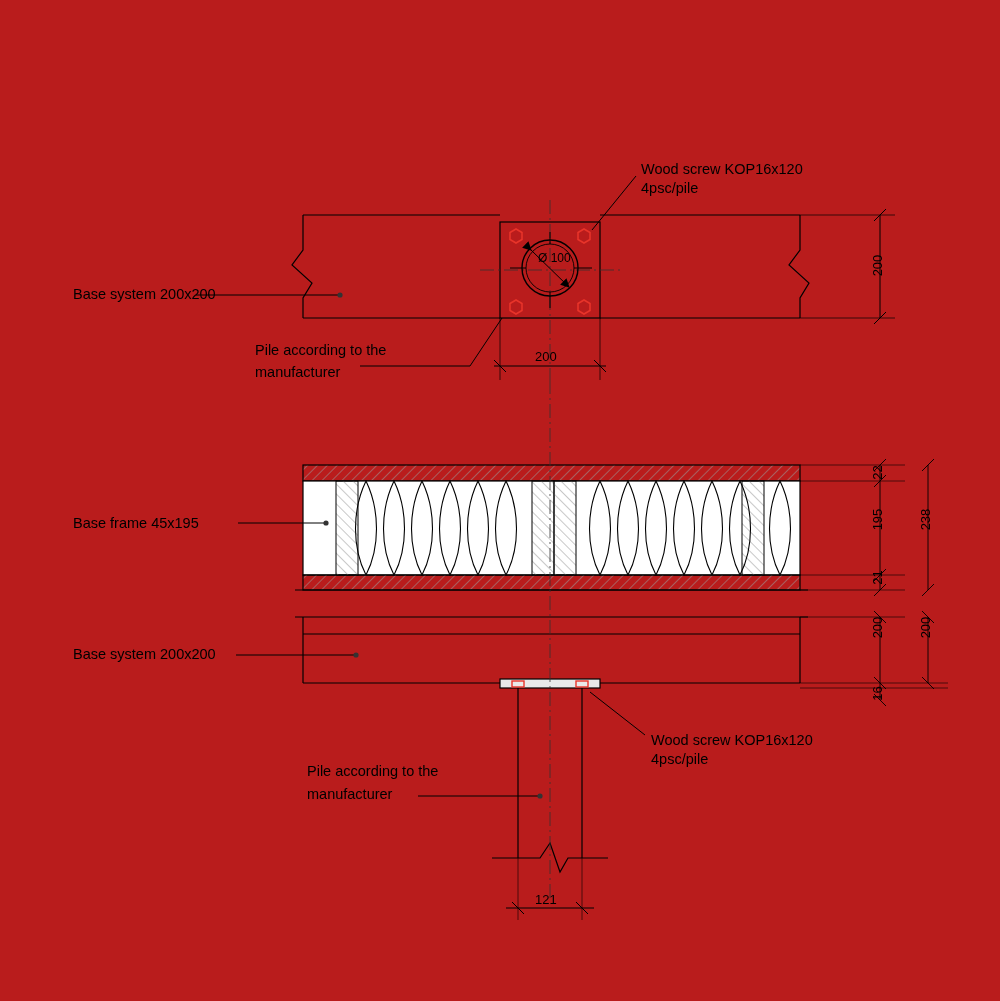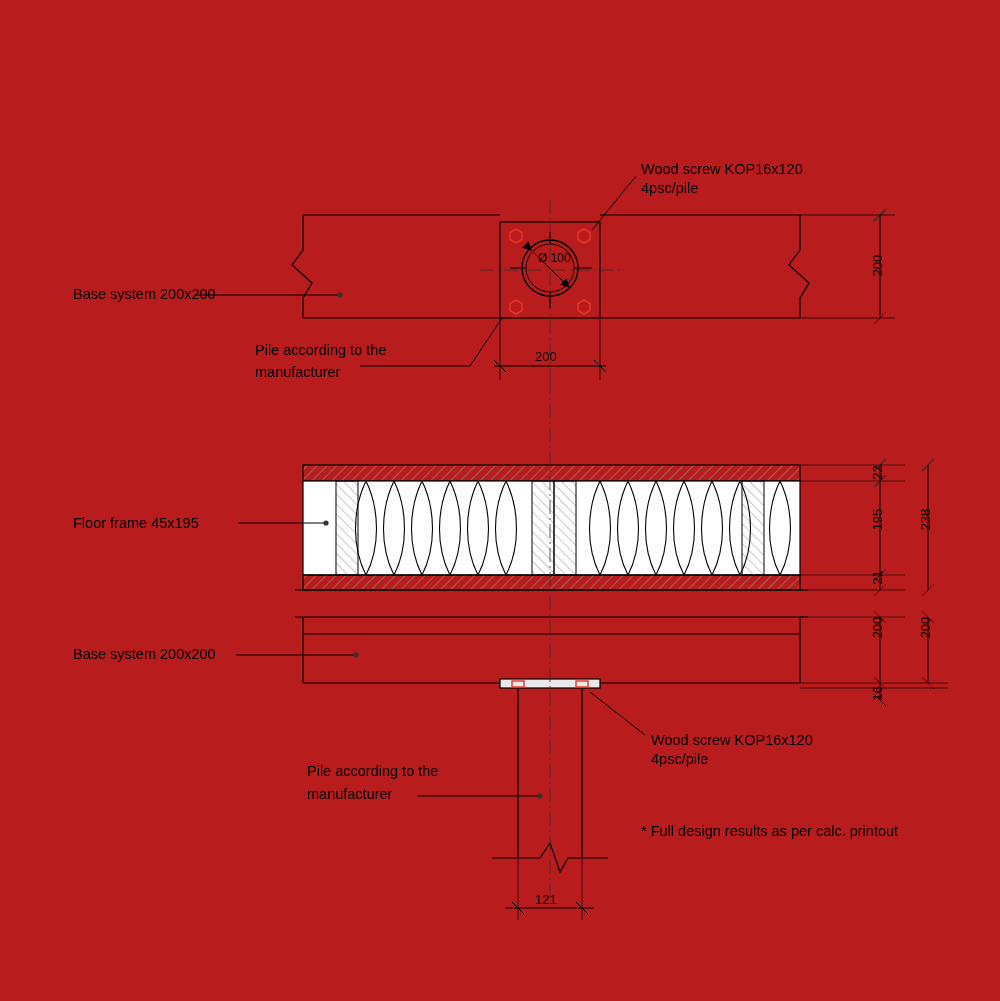--- a/index.html
+++ b/index.html
@@ -229,31 +229,30 @@
   </svg>
 
   <div class="lbl" style="left:641px; top:161px;">Wood screw KOP16x120</div>
   <div class="lbl" style="left:641px; top:180px;">4psc/pile</div>
 
   <div class="lbl" style="left:73px; top:286px;">Base system 200x200</div>
 
   <div class="lbl" style="left:255px; top:342px;">Pile according to the</div>
   <div class="lbl" style="left:255px; top:364px;">manufacturer</div>
 
-  <div class="lbl" style="left:73px; top:515px;">Floor frame 45x195</div>
+  <div class="lbl" style="left:73px; top:515px;">Base frame 45x195</div>
 
   <div class="lbl" style="left:73px; top:646px;">Base system 200x200</div>
 
   <div class="lbl" style="left:307px; top:763px;">Pile according to the</div>
   <div class="lbl" style="left:307px; top:786px;">manufacturer</div>
 
   <div class="lbl" style="left:651px; top:732px;">Wood screw KOP16x120</div>
   <div class="lbl" style="left:651px; top:751px;">4psc/pile</div>
 
-  <div class="lbl" style="left:641px; top:823px;">* Full design results as per calc. printout</div>
 
   <div class="lbl small" style="left:538px; top:250px; font-size:12px;text-align:center;">Ø 100</div>
 
   <div class="dim-v rot" style="left:857px; top:258px; width:40px; text-align:center;">200</div>
 
   <div class="lbl small" style="left:535px; top:348px;">200</div>
 
   <div class="dim-v rot" style="left:862px; top:465px; width:30px; text-align:center;">22</div>
   <div class="dim-v rot" style="left:855px; top:512px; width:44px; text-align:center;">195</div>
   <div class="dim-v rot" style="left:862px; top:570px; width:30px; text-align:center;">21</div>

